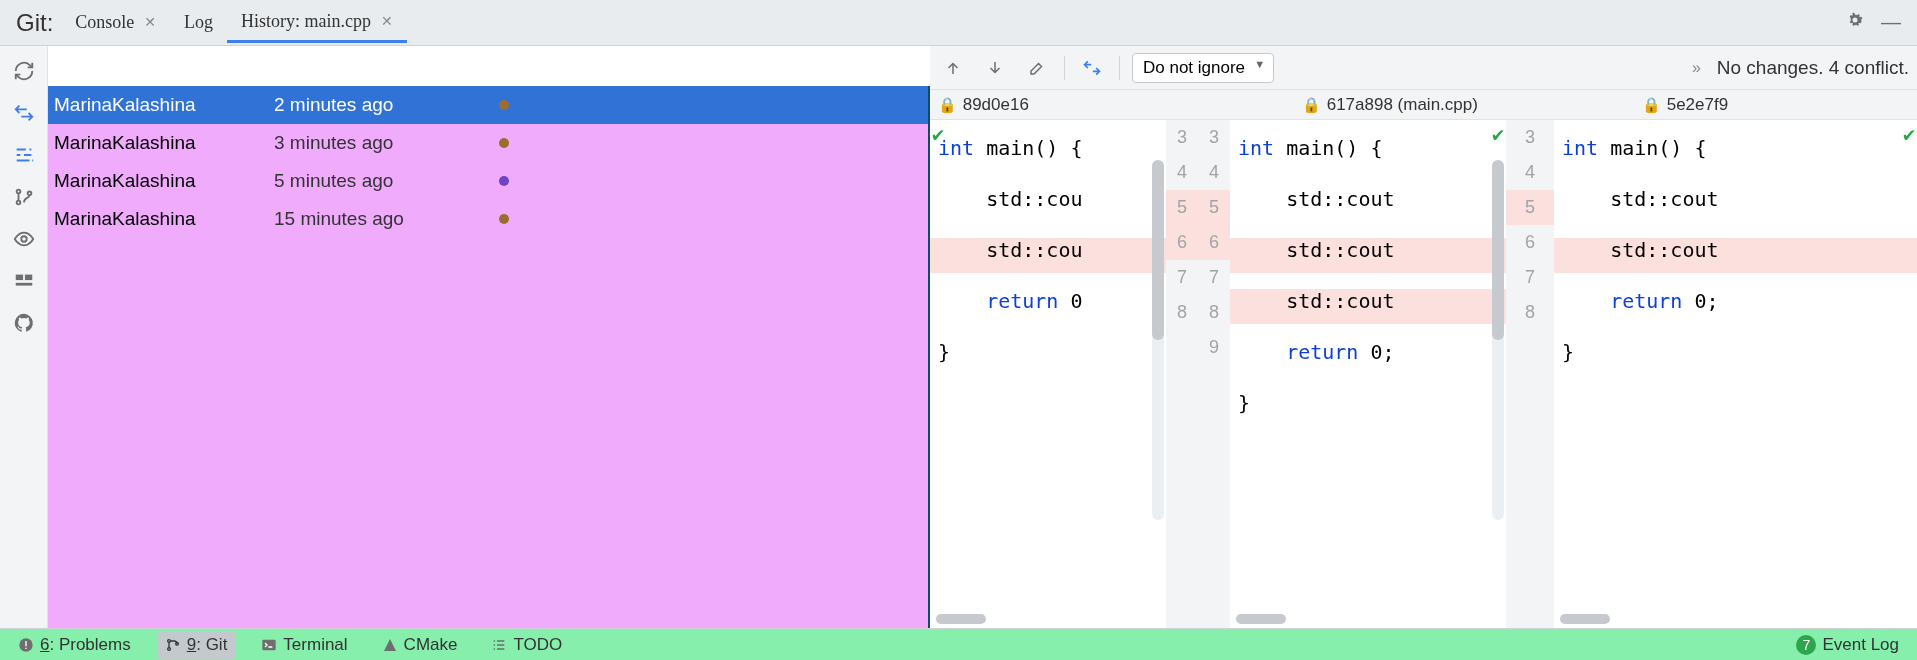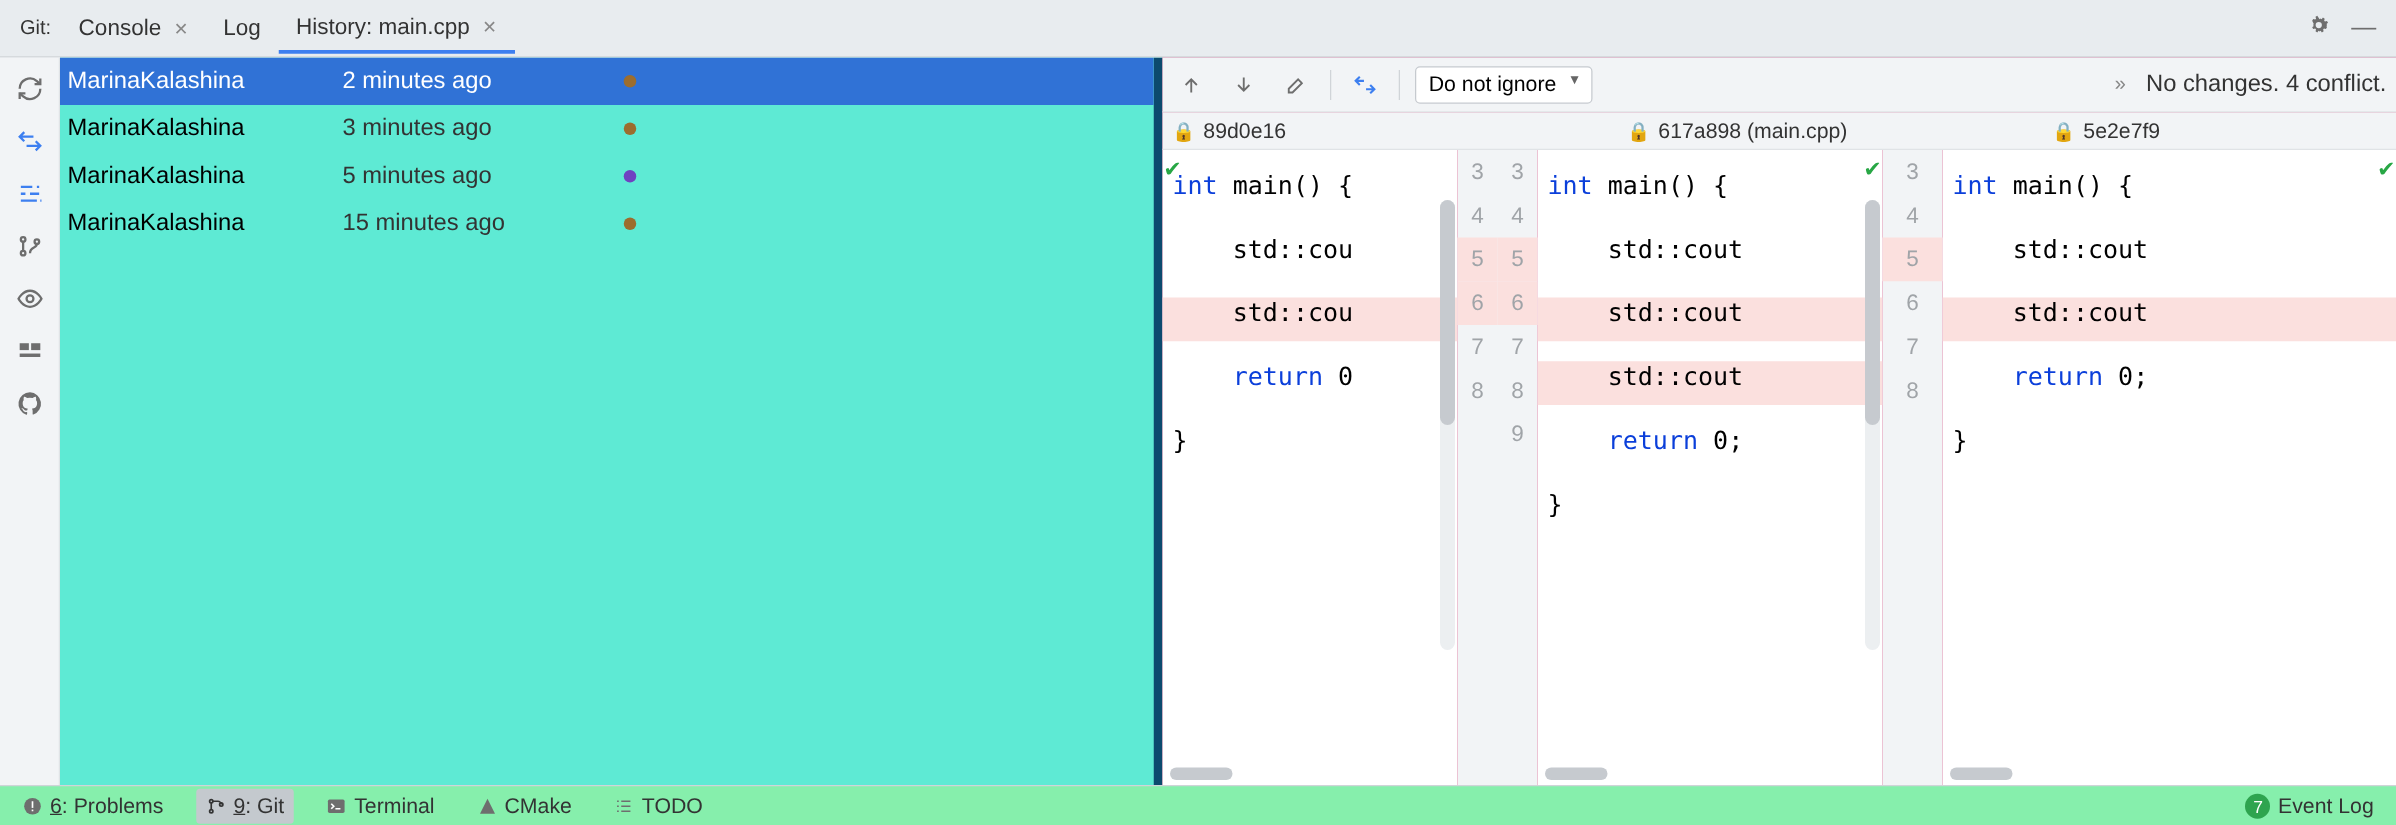--- a/index.html
+++ b/index.html
@@ -18,30 +18,31 @@
     height: 46px;
     background: #e8ecef;
     border-bottom: 1px solid #d0d4d8;
     display: flex;
     align-items: center;
     padding: 0 8px;
   }
   .top-bar .prefix {
     padding: 0 8px;
     color: #333;
-    font-size: 16px;
+    font-size: 24px;
   }
   .tab {
     padding: 8px 14px;
     color: #333;
     font-size: 18px;
     cursor: pointer;
     display: flex;
     align-items: center;
     position: relative;
+    font-family: Liberation Serif, serif;
   }
   .tab.active {
     border-bottom: 3px solid #3d7ff0;
   }
   .tab .close {
     margin-left: 10px;
     color: #888;
     font-size: 14px;
   }
   .top-bar .spacer { flex: 1; }
@@ -75,23 +76,24 @@
     justify-content: center;
     margin: 2px 0;
     color: #6e6e6e;
     cursor: pointer;
     border-radius: 3px;
   }
   .rail-btn svg { width: 22px; height: 22px; }
 
   .history-panel {
     width: 882px;
-    background: #5eead4;
+    background: #f0abfc;
     overflow: hidden;
-    border-right: 7px solid #0c4a6e;
+    border-right: 2px solid #0c4a6e;
+    margin-top: 40px;
   }
   .commit-row {
     display: flex;
     align-items: center;
     height: 38px;
     padding: 0 6px;
     font-size: 19px;
     white-space: nowrap;
     position: relative;
   }

